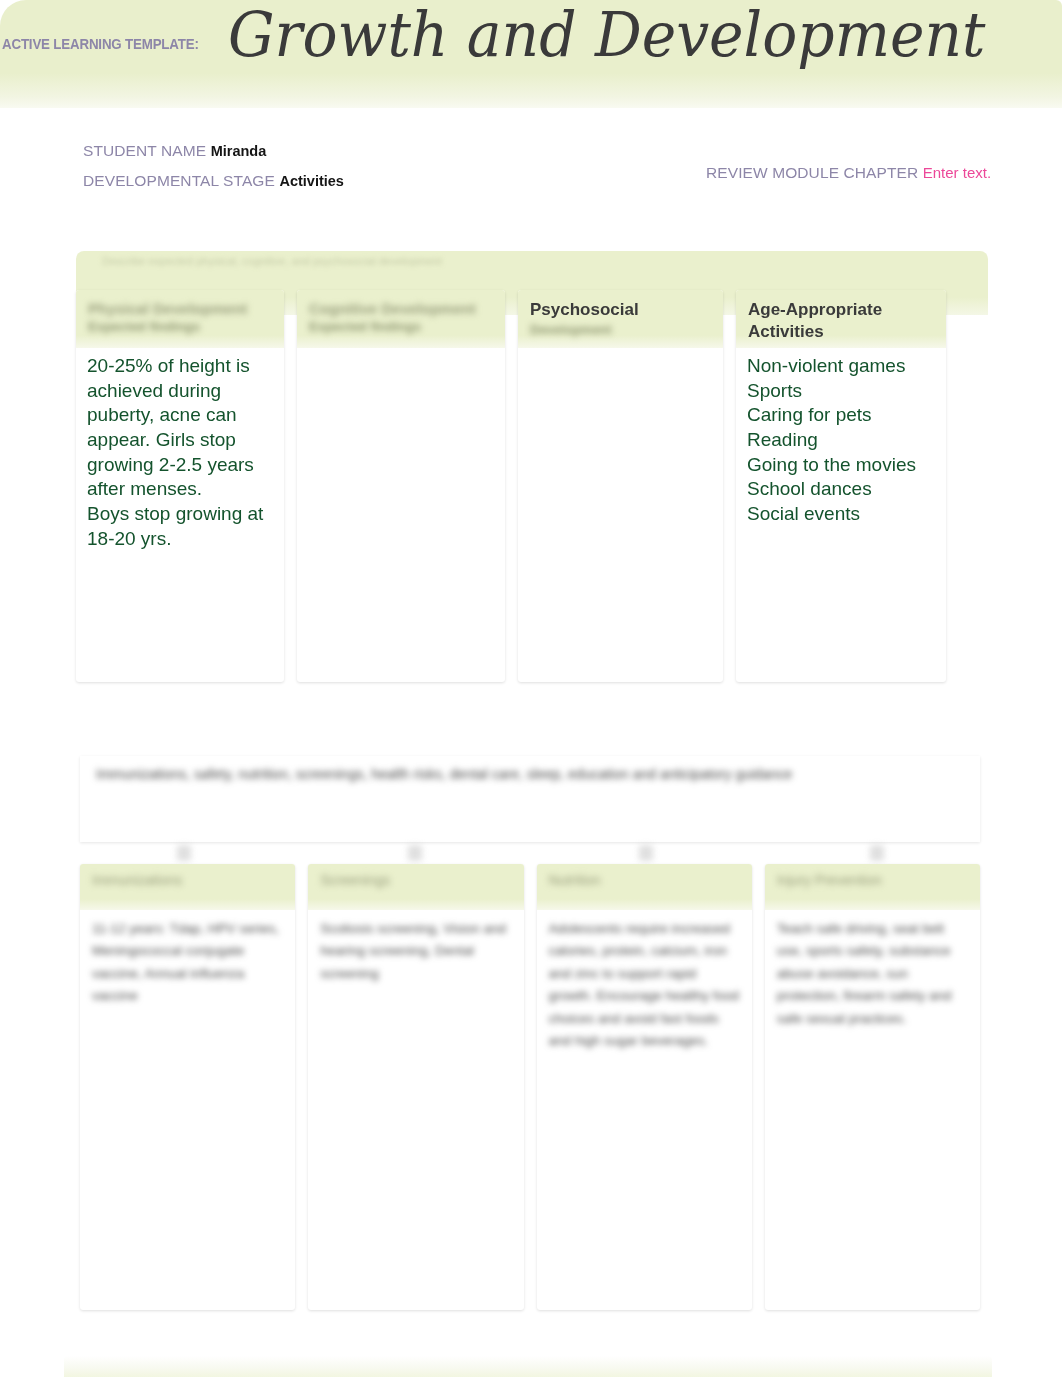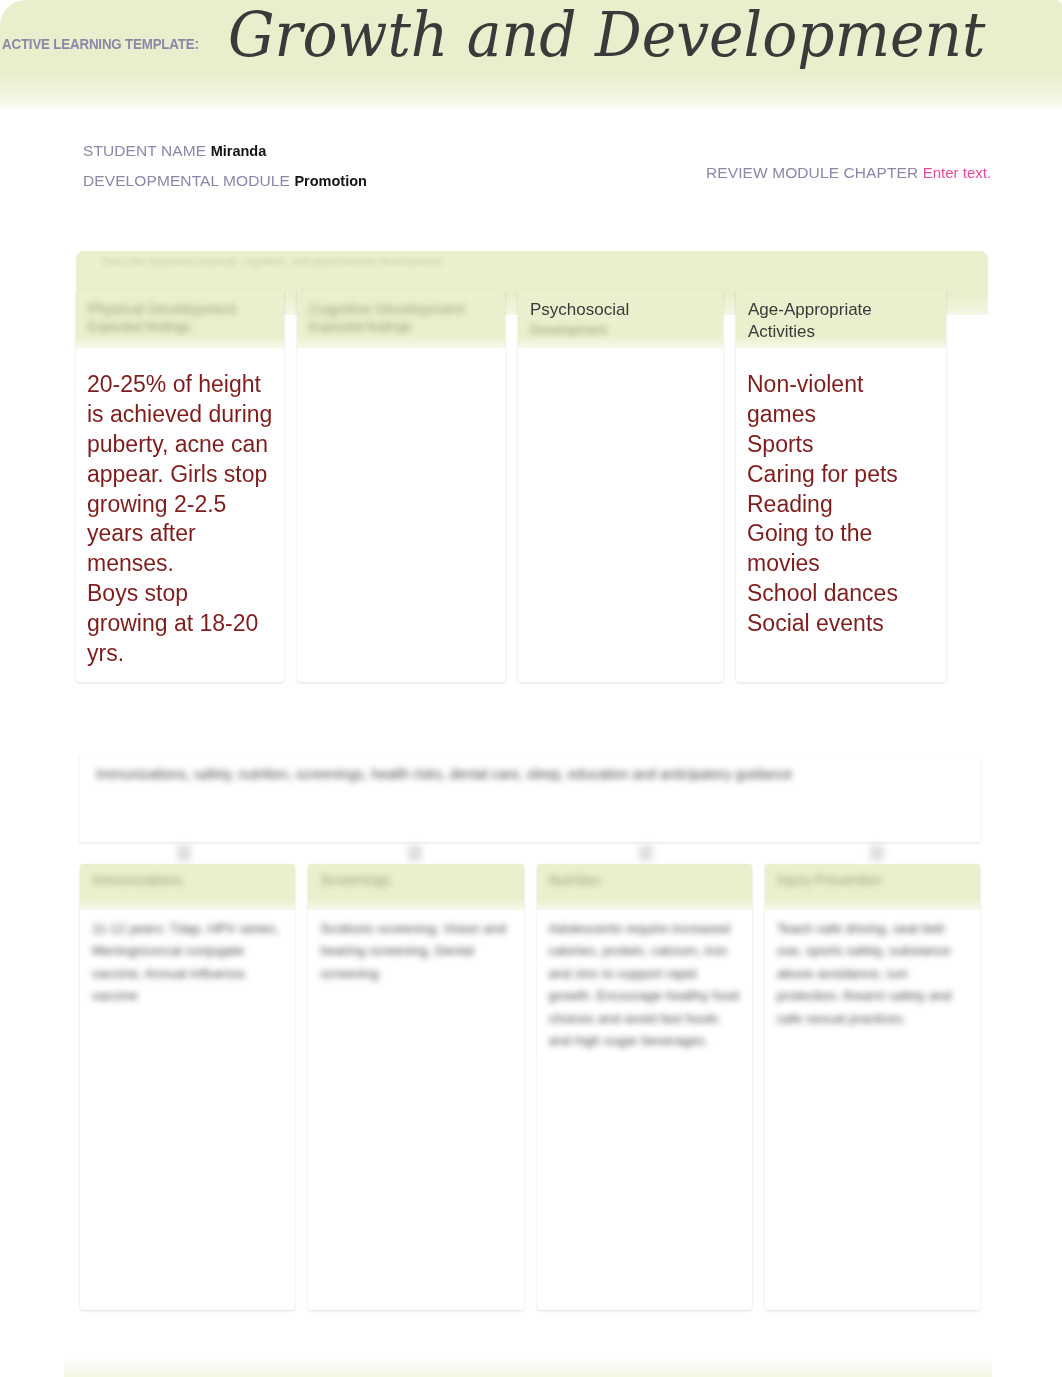--- a/index.html
+++ b/index.html
@@ -115,43 +115,44 @@
   }
   .col-1 { flex: 0 0 208px; }
   .col-2 { flex: 0 0 208px; }
   .col-3 { flex: 0 0 205px; }
   .col-4 { flex: 0 0 210px; }
   .col-head {
     height: 58px;
     background: linear-gradient(to bottom, #eaf0cd 0%, #eaf0cd 78%, #f6f8ea 100%);
     padding: 9px 24px 0 12px;
     box-sizing: border-box;
+    font-weight: bold;
   }
   .col-head-title {
     font-size: 17px;
     color: #3a3a3a;
     line-height: 1.28;
   }
   .col-head-title.blurred {
     filter: blur(3.4px);
     color: #9aa07e;
     font-size: 15px;
   }
   .col-head-sub {
     font-size: 13px;
     color: #8f9772;
     filter: blur(3.2px);
     line-height: 1.2;
     margin-top: 1px;
   }
   .col-body {
-    padding: 22px 11px 8px 11px;
-    font-size: 23px;
+    padding: 6px 11px 8px 11px;
+    font-size: 19px;
     line-height: 1.30;
-    color: #7f1d1d;
+    color: #14532d;
     white-space: pre-line;
   }
 
   
   #band-hp {
     left: 80px; top: 756px;
     width: 900px; height: 58px;
     border-radius: 4px 4px 0 0;
   }
   #band-hp .band-title-plain {
@@ -241,22 +242,22 @@
 <div class="banner-fade"></div>
 <div class="alt-label">ACTIVE LEARNING TEMPLATE:</div>
 <div class="banner-title">Growth and Development</div>
 
 <div class="field-row" id="student-name-row">
   <span class="field-label">STUDENT NAME</span>
   <span class="field-value">Miranda</span>
 </div>
 
 <div class="field-row" id="dev-stage-row">
-  <span class="field-label">DEVELOPMENTAL MODULE</span>
-  <span class="field-value">Promotion</span>
+  <span class="field-label">DEVELOPMENTAL STAGE</span>
+  <span class="field-value">Activities</span>
 </div>
 
 <div class="field-row" id="review-row">
   <span class="field-label">REVIEW MODULE CHAPTER</span>
   <span class="field-value placeholder">Enter text.</span>
 </div>
 
 <div class="section-band" id="band-top">
   <div class="band-title">Describe expected physical, cognitive, and psychosocial development</div>
 </div>

